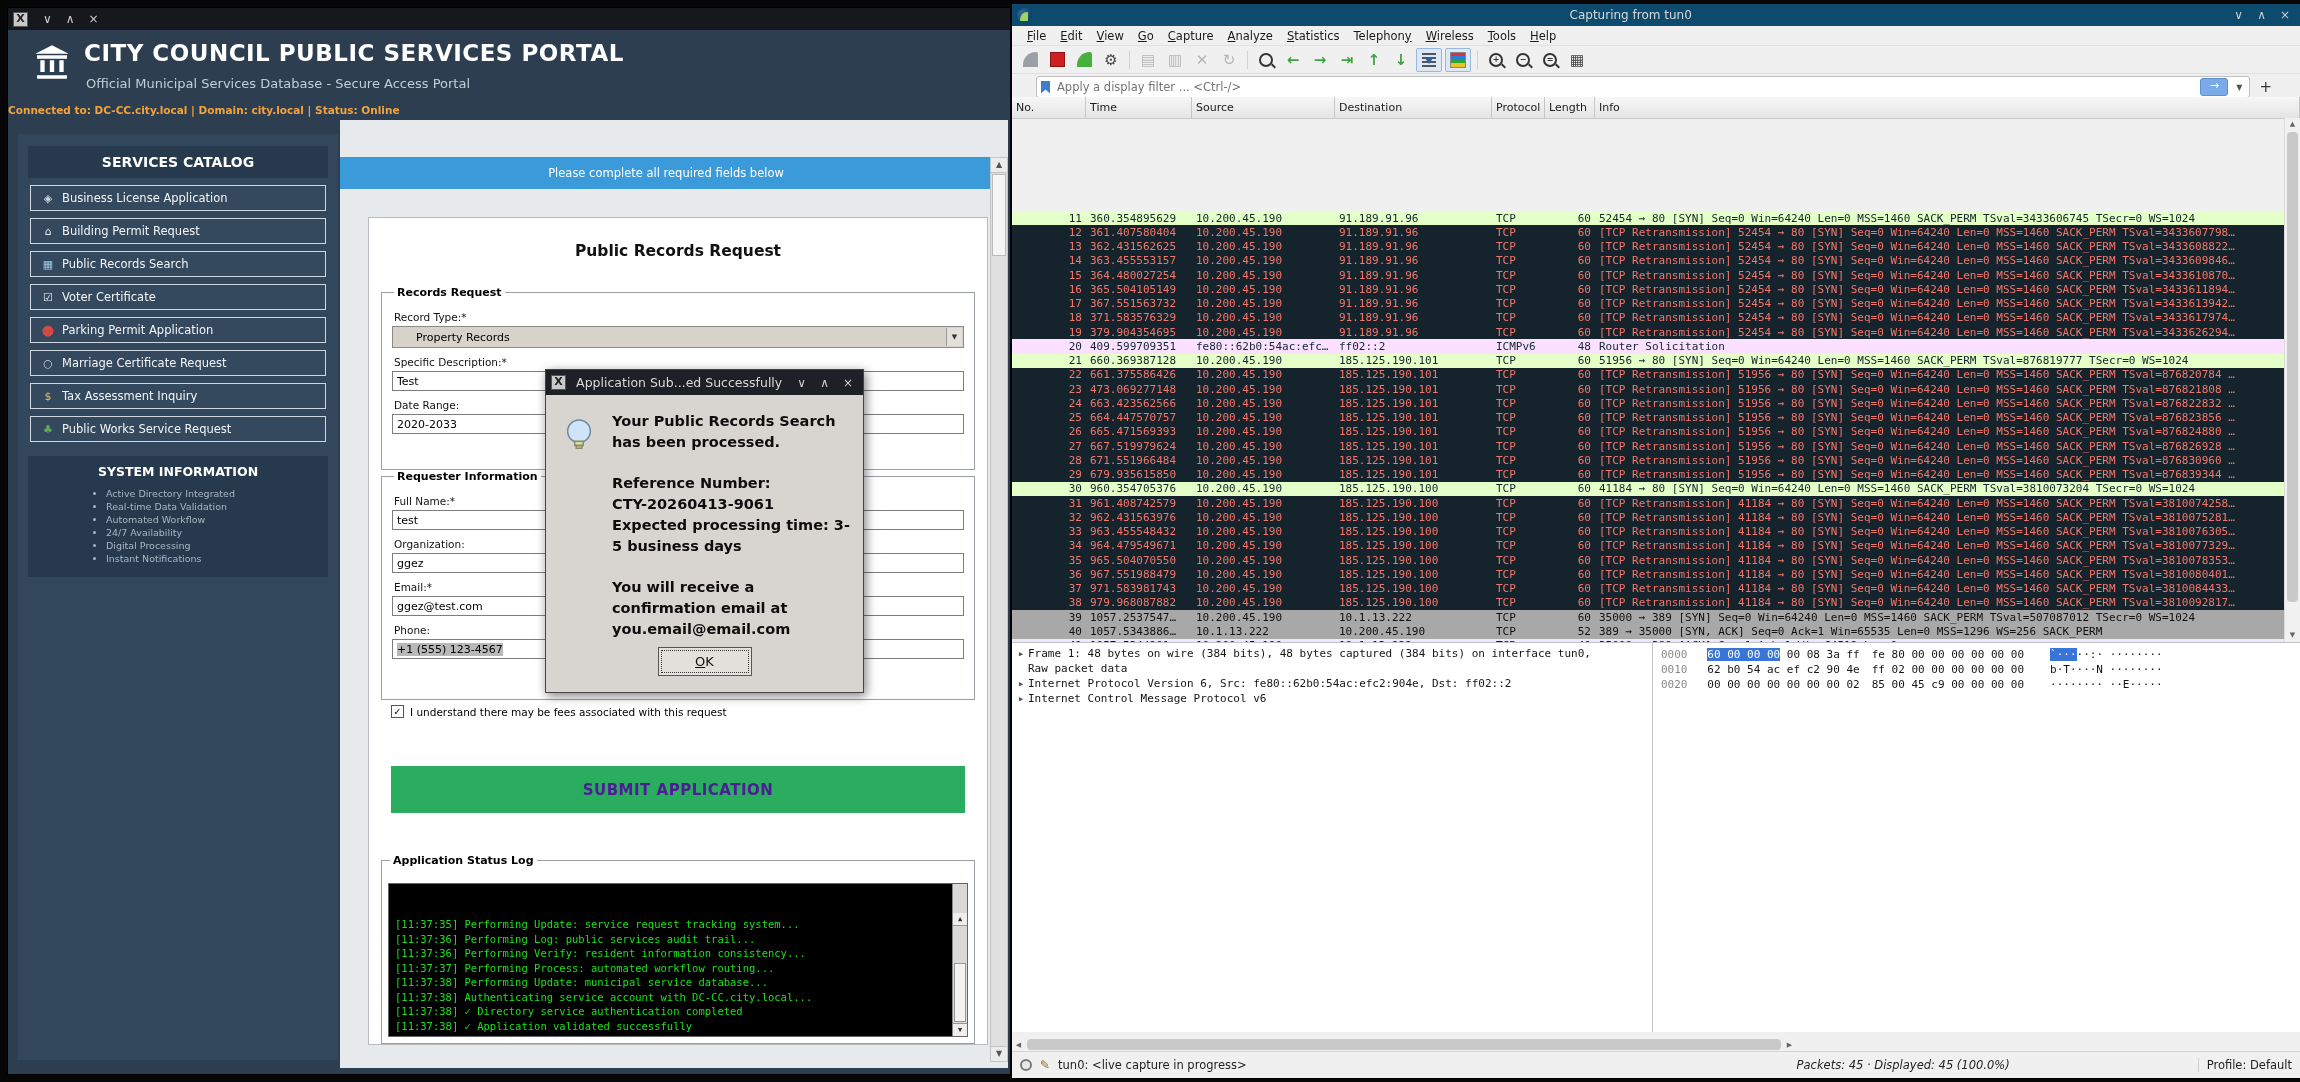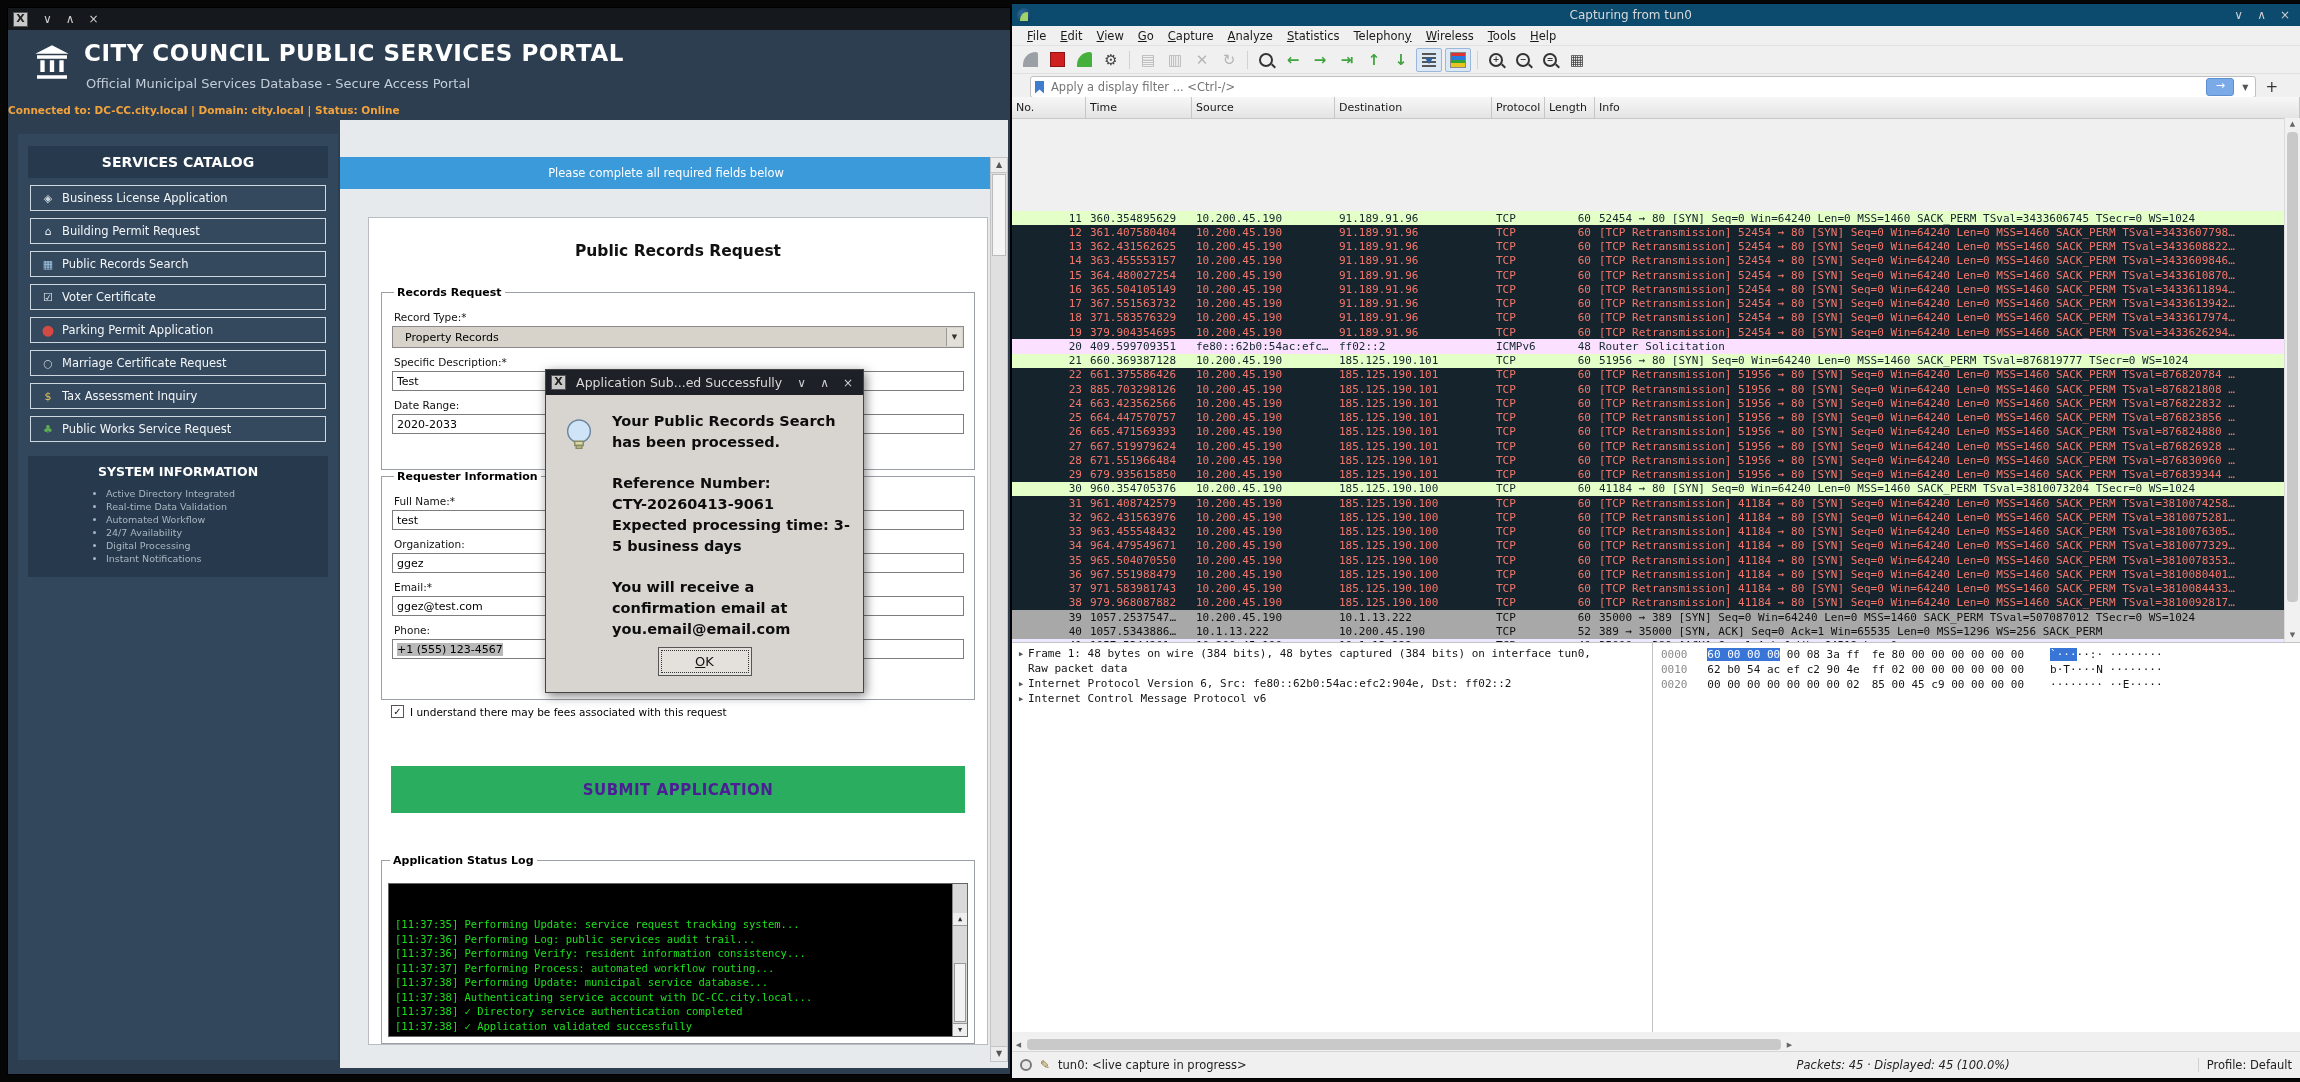--- a/index.html
+++ b/index.html
@@ -37,21 +37,21 @@
   .main-scroll .arr{height:14px;text-align:center;font-size:8px;color:#555;line-height:14px;background:#ececec;border-bottom:1px solid #c4c4c4;}
   .main-scroll .arr.b{position:absolute;bottom:0;left:0;right:0;border-top:1px solid #c4c4c4;border-bottom:none;}
   .main-scroll .thumb{margin:1px;height:80px;background:#f5f5f5;border:1px solid #bbb;}
   .card{position:absolute;left:28px;top:97px;width:618px;height:826px;background:#fff;border:1px solid #b9bdc2;}
   .card-title{text-align:center;font-size:15.5px;font-weight:bold;color:#111;margin-top:24px;}
   fieldset{border:1px solid #9aa0a6;margin:0;padding:4px 10px 10px 10px;position:absolute;left:12px;right:12px;}
   fieldset legend{font-size:11px;font-weight:bold;padding:0 3px;margin-left:2px;}
   .f-label{font-size:10.5px;color:#111;margin:8px 0 3px 2px;}
   .f-input{height:18px;border:1px solid #7d7d7d;background:#fff;font-size:11px;padding:0 4px;display:flex;align-items:center;}
   .f-input.sel span{background:#b9b9b9;}
-  .f-select{height:20px;border:1px solid #8a8a8a;background:#d7d3cb;font-size:11px;display:flex;align-items:center;padding-left:12px;position:relative;}
+  .f-select{height:20px;border:1px solid #8a8a8a;background:#d7d3cb;font-size:11px;display:flex;align-items:center;padding-left:23px;position:relative;}
   .f-select .dd{position:absolute;right:1px;top:1px;bottom:1px;width:15px;background:#e3e0da;border-left:1px solid #999;
                 display:flex;align-items:center;justify-content:center;font-size:7px;color:#333;}
   #fs-records{top:68px;height:168px;}
   #fs-requester{top:252px;height:214px;}
   .chk-row{position:absolute;left:22px;top:487px;display:flex;align-items:center;gap:6px;font-size:10.5px;}
   .chk{width:11px;height:11px;border:1px solid #555;background:#fff;font-size:10px;line-height:11px;text-align:center;color:#111;}
   .submit{position:absolute;left:22px;right:22px;top:548px;height:47px;background:#2aad5f;border:none;color:#4c1d95;
           font-size:15px;font-weight:bold;letter-spacing:.5px;display:flex;align-items:center;justify-content:center;cursor:pointer;}
   #fs-log{top:636px;height:178px;padding:4px 6px 6px 6px;}
   .terminal{position:absolute;left:6px;right:6px;top:16px;bottom:6px;background:#000;border:1px solid #666;
@@ -91,21 +91,21 @@
   .fin.gray{background:#9aa0a6;}
   .fin.green{background:#46b03c;}
   .stop-sq{width:13px;height:13px;background:#d01f1f;border:1px solid #8d1414;}
   .mag{width:10px;height:10px;border:2px solid #333;border-radius:50%;position:relative;font-size:8px;font-weight:bold;
        display:flex;align-items:center;justify-content:center;color:#333;}
   .mag:after{content:"";position:absolute;width:5px;height:2px;background:#333;transform:rotate(45deg);right:-5px;bottom:-2px;}
   .autoscroll{width:14px;height:14px;background:repeating-linear-gradient(#555 0 2px,transparent 2px 4px);position:relative;}
   .autoscroll:after{content:"";position:absolute;left:3px;bottom:-1px;border:4px solid transparent;border-top:6px solid #2e5fa3;}
   .colorize{width:14px;height:14px;background:linear-gradient(#d33 0 25%,#2a7be0 25% 50%,#2fa336 50% 75%,#e9c320 75% 100%);border:1px solid #888;}
   .tsep{width:1px;height:18px;background:#d2d2d2;margin:0 3px;}
-  .filterbar{height:26px;background:#f0f0f0;display:flex;align-items:center;padding:0 18px;gap:5px;border-bottom:1px solid #dedede;}
+  .filterbar{height:26px;background:#f0f0f0;display:flex;align-items:center;padding:0 24px;gap:5px;border-bottom:1px solid #dedede;}
   .filter-box{flex:1;height:20px;background:#fff;border:1px solid #c0c0c0;border-radius:3px;display:flex;align-items:center;padding:0 4px;gap:5px;}
   .bookmark{width:9px;height:13px;background:#3f7ccc;clip-path:polygon(0 0,100% 0,100% 100%,50% 70%,0 100%);flex:none;}
   .filter-input{flex:1;border:none;outline:none;font-size:11.5px;color:#9a9a9a;background:transparent;font-family:"DejaVu Sans",sans-serif;}
   .apply-btn{width:26px;height:16px;background:#7aabe8;border:1px solid #5d8fd0;border-radius:3px;color:#fff;
              font-size:11px;line-height:14px;text-align:center;flex:none;cursor:pointer;}
   .dd-caret{font-size:8px;color:#555;padding:0 3px;cursor:pointer;}
   .plus-btn{font-size:15px;color:#333;padding:0 4px;cursor:pointer;}
 
   .pkt-header{height:21px;display:flex;background:linear-gradient(#f7f7f7,#e4e4e4);border-bottom:1px solid #c8c8c8;
               font-size:11px;color:#1a1a1a;align-items:center;}
@@ -542,21 +542,21 @@
           <span class="c c-no">22</span>
           <span class="c c-time">661.375586426</span>
           <span class="c c-src">10.200.45.190</span>
           <span class="c c-dst">185.125.190.101</span>
           <span class="c c-proto">TCP</span>
           <span class="c c-len">60</span>
           <span class="c c-info">[TCP Retransmission] 51956 → 80 [SYN] Seq=0 Win=64240 Len=0 MSS=1460 SACK_PERM TSval=876820784 …</span>
         </div>
         <div class="pkt-row st-bad">
           <span class="c c-no">23</span>
-          <span class="c c-time">885.703298126</span>
+          <span class="c c-time">473.069277148</span>
           <span class="c c-src">10.200.45.190</span>
           <span class="c c-dst">185.125.190.101</span>
           <span class="c c-proto">TCP</span>
           <span class="c c-len">60</span>
           <span class="c c-info">[TCP Retransmission] 51956 → 80 [SYN] Seq=0 Win=64240 Len=0 MSS=1460 SACK_PERM TSval=876821808 …</span>
         </div>
         <div class="pkt-row st-bad">
           <span class="c c-no">24</span>
           <span class="c c-time">663.423562566</span>
           <span class="c c-src">10.200.45.190</span>

